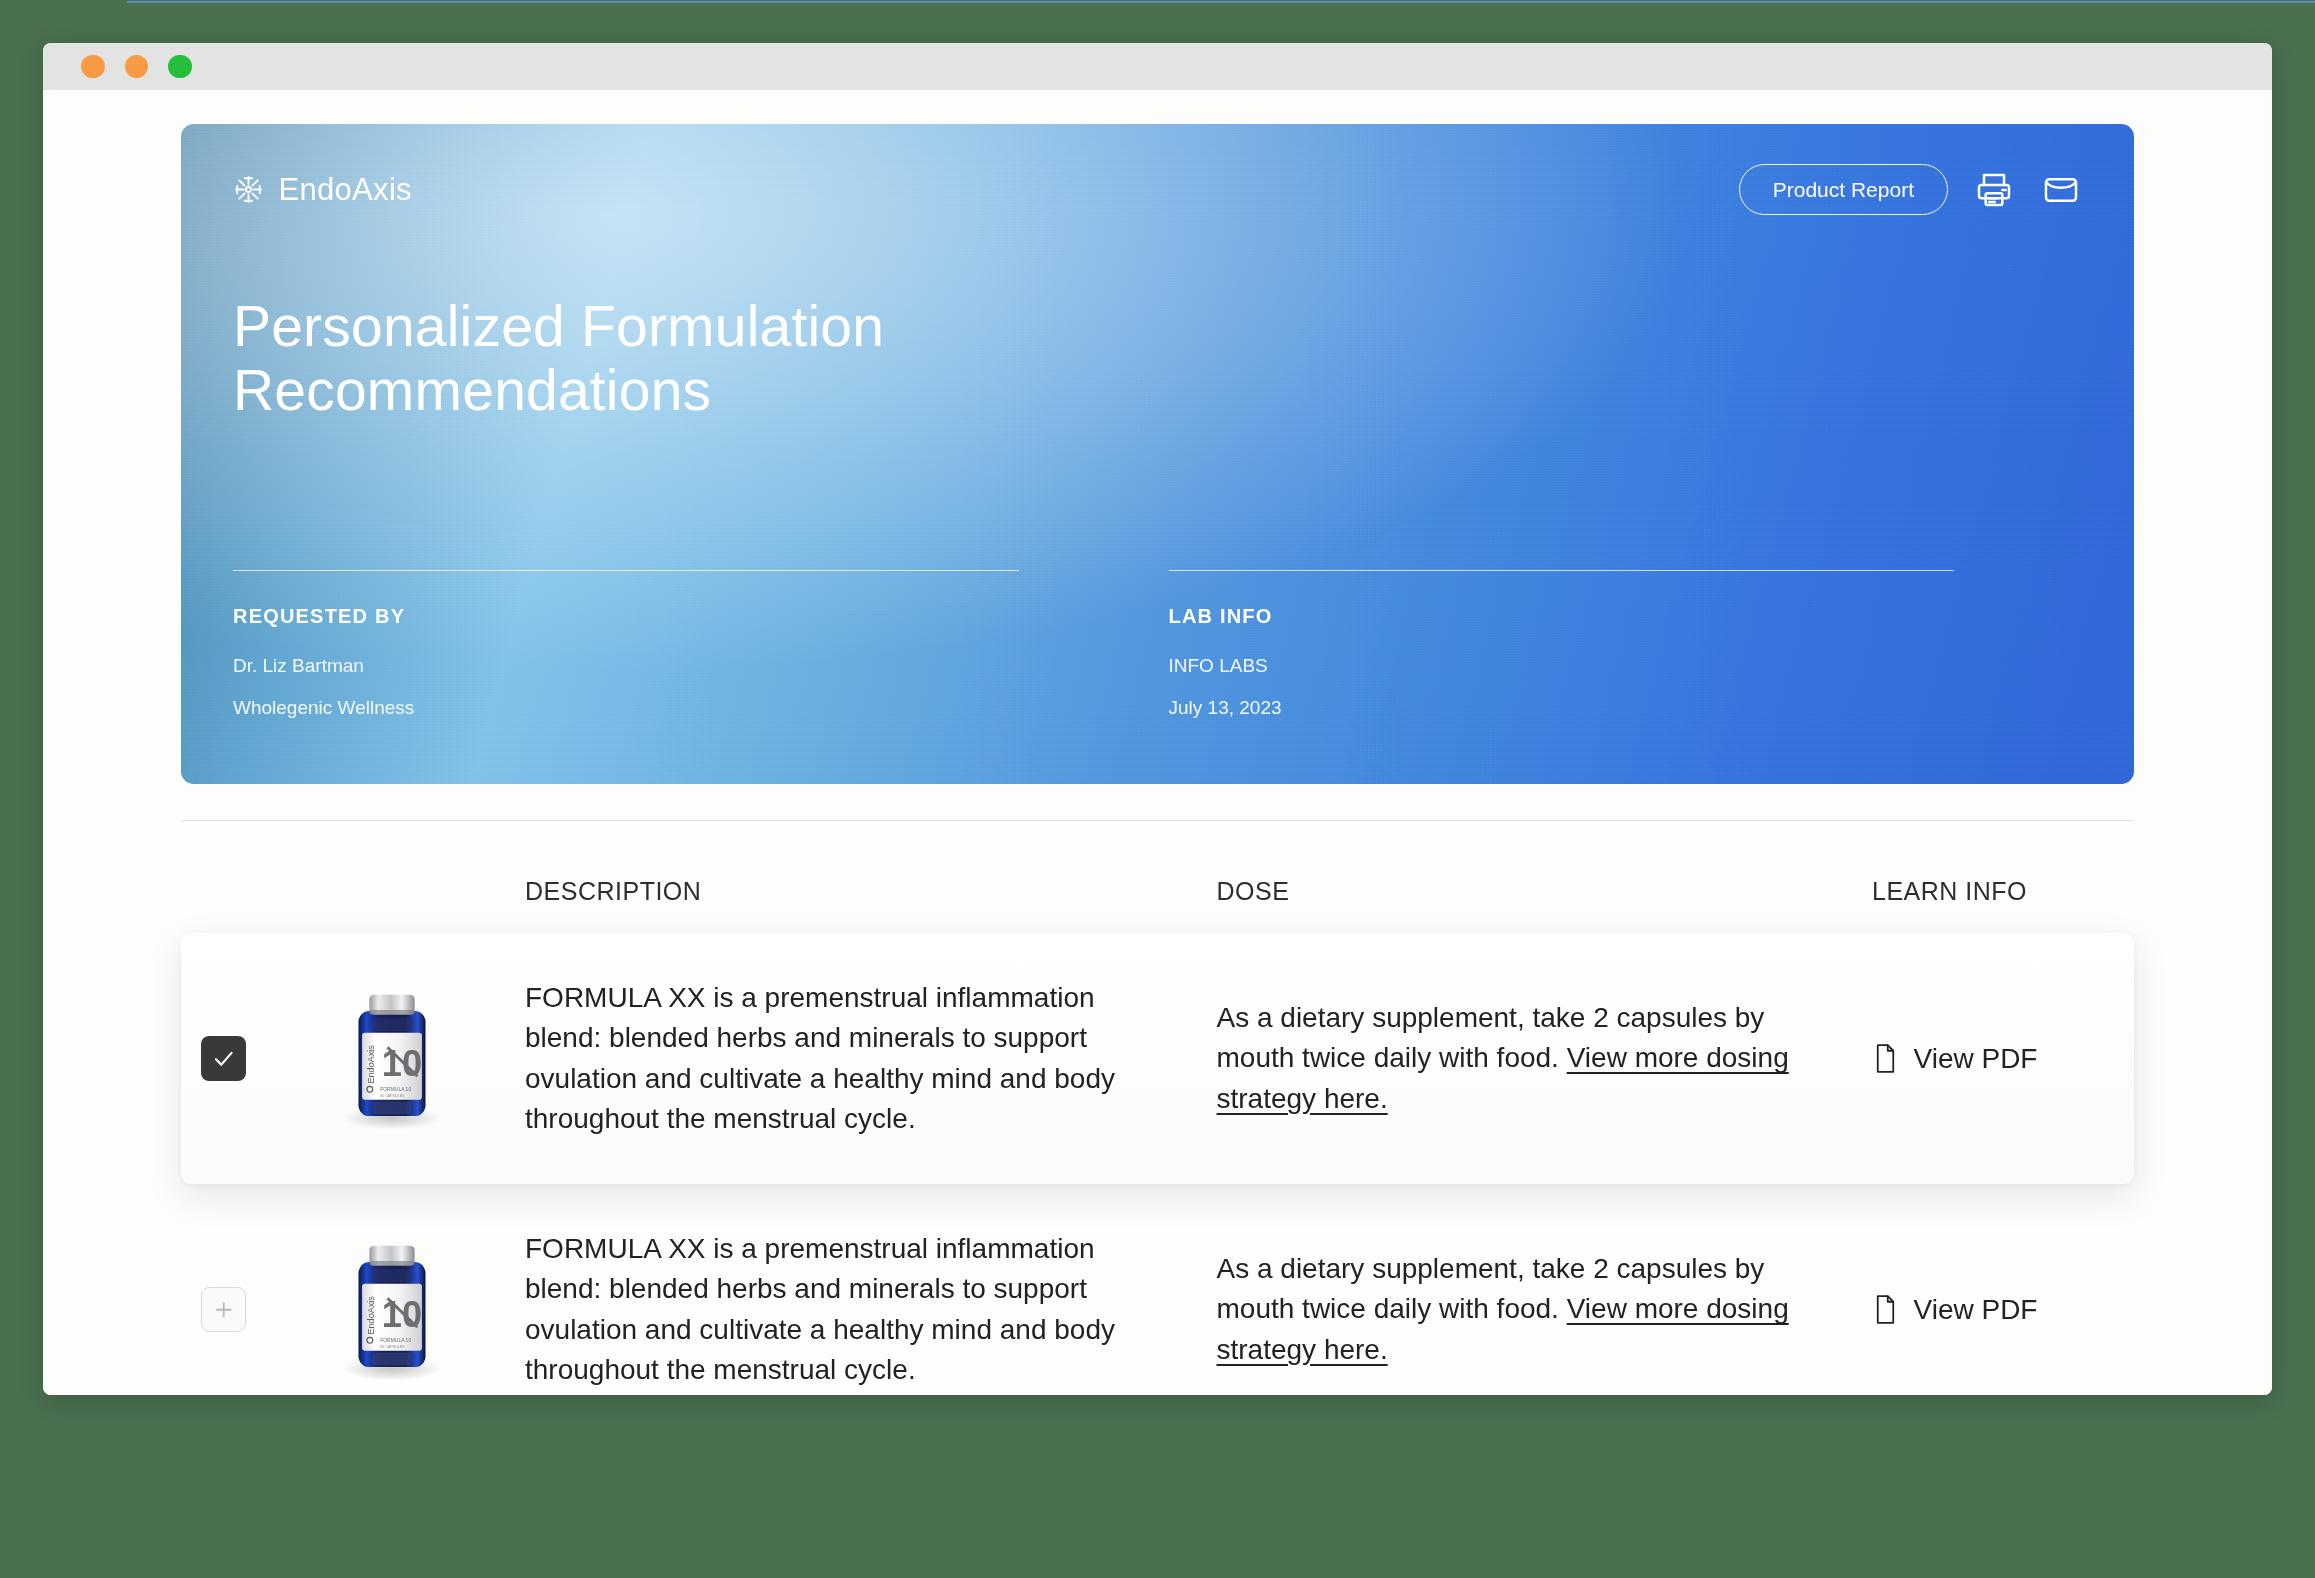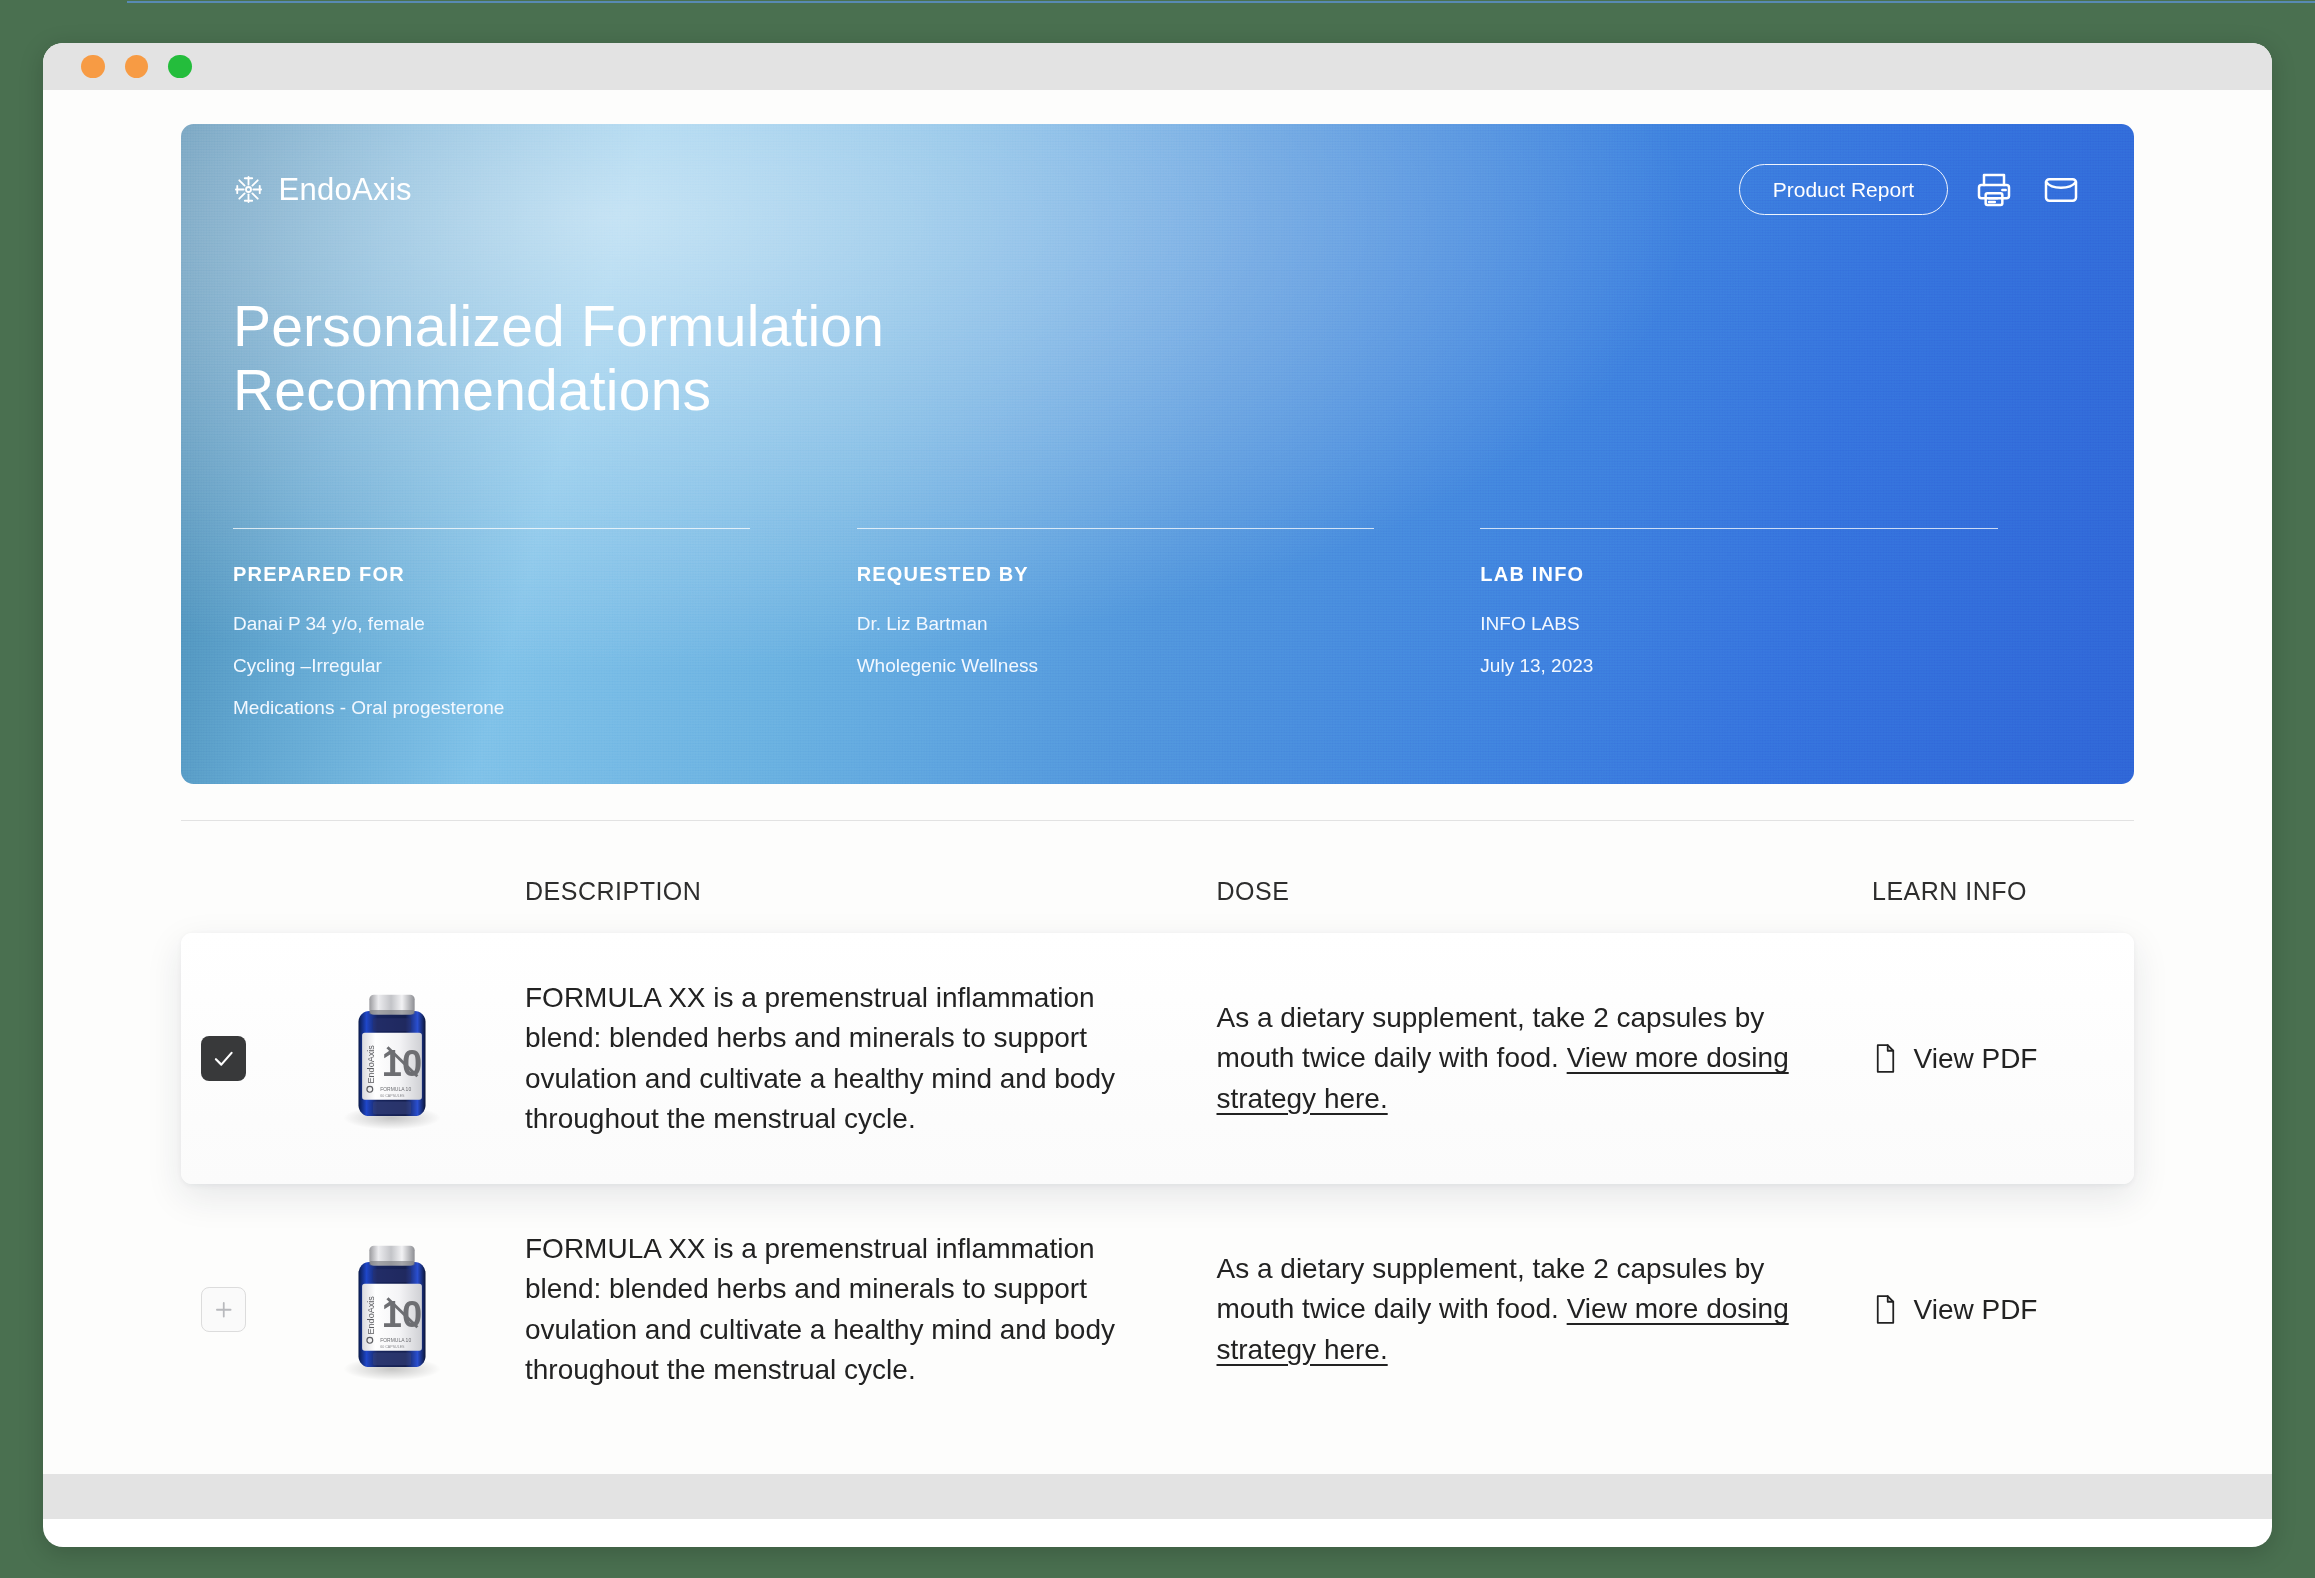--- a/index.html
+++ b/index.html
@@ -15,23 +15,23 @@
   .top-hairline{
     position:absolute; left:127px; top:0.9px;
     width:2189px; height:1.8px;
     background:#5b8ec4; opacity:.85;
   }
 
   
   .window{
     position:absolute;
     left:43px; top:43px;
-    width:2229px; height:1504px;
+    width:2229px; height:1352px;
     background:#ffffff;
-    border-radius:20px;
+    border-radius:8px;
     overflow:hidden;
     box-shadow:0 5.4px 25px rgba(0,0,0,.18);
   }
 
   .titlebar{
     height:47px;
     background:#e3e3e3;
     display:flex; align-items:center;
     padding-left:38px; gap:20px;
   }
@@ -266,27 +266,20 @@
               <path d="M3 7.2c3.6 4.6 14.4 4.6 18 0"></path>
             </svg>
           </span>
         </div>
       </div>
 
       <h1 class="hero-title">Personalized Formulation Recommendations</h1>
 
       <div class="meta-row">
 
-        <div class="meta-col">
-          <div class="meta-rule"></div>
-          <div class="meta-h">PREPARED FOR</div>
-          <div class="meta-line">Danai P    34 y/o, female</div>
-          <div class="meta-line">Cycling –Irregular</div>
-          <div class="meta-line">Medications - Oral progesterone</div>
-        </div>
 
         <div class="meta-col">
           <div class="meta-rule"></div>
           <div class="meta-h">REQUESTED BY</div>
           <div class="meta-line">Dr. Liz Bartman</div>
           <div class="meta-line">Wholegenic Wellness</div>
         </div>
 
         <div class="meta-col">
           <div class="meta-rule"></div>

